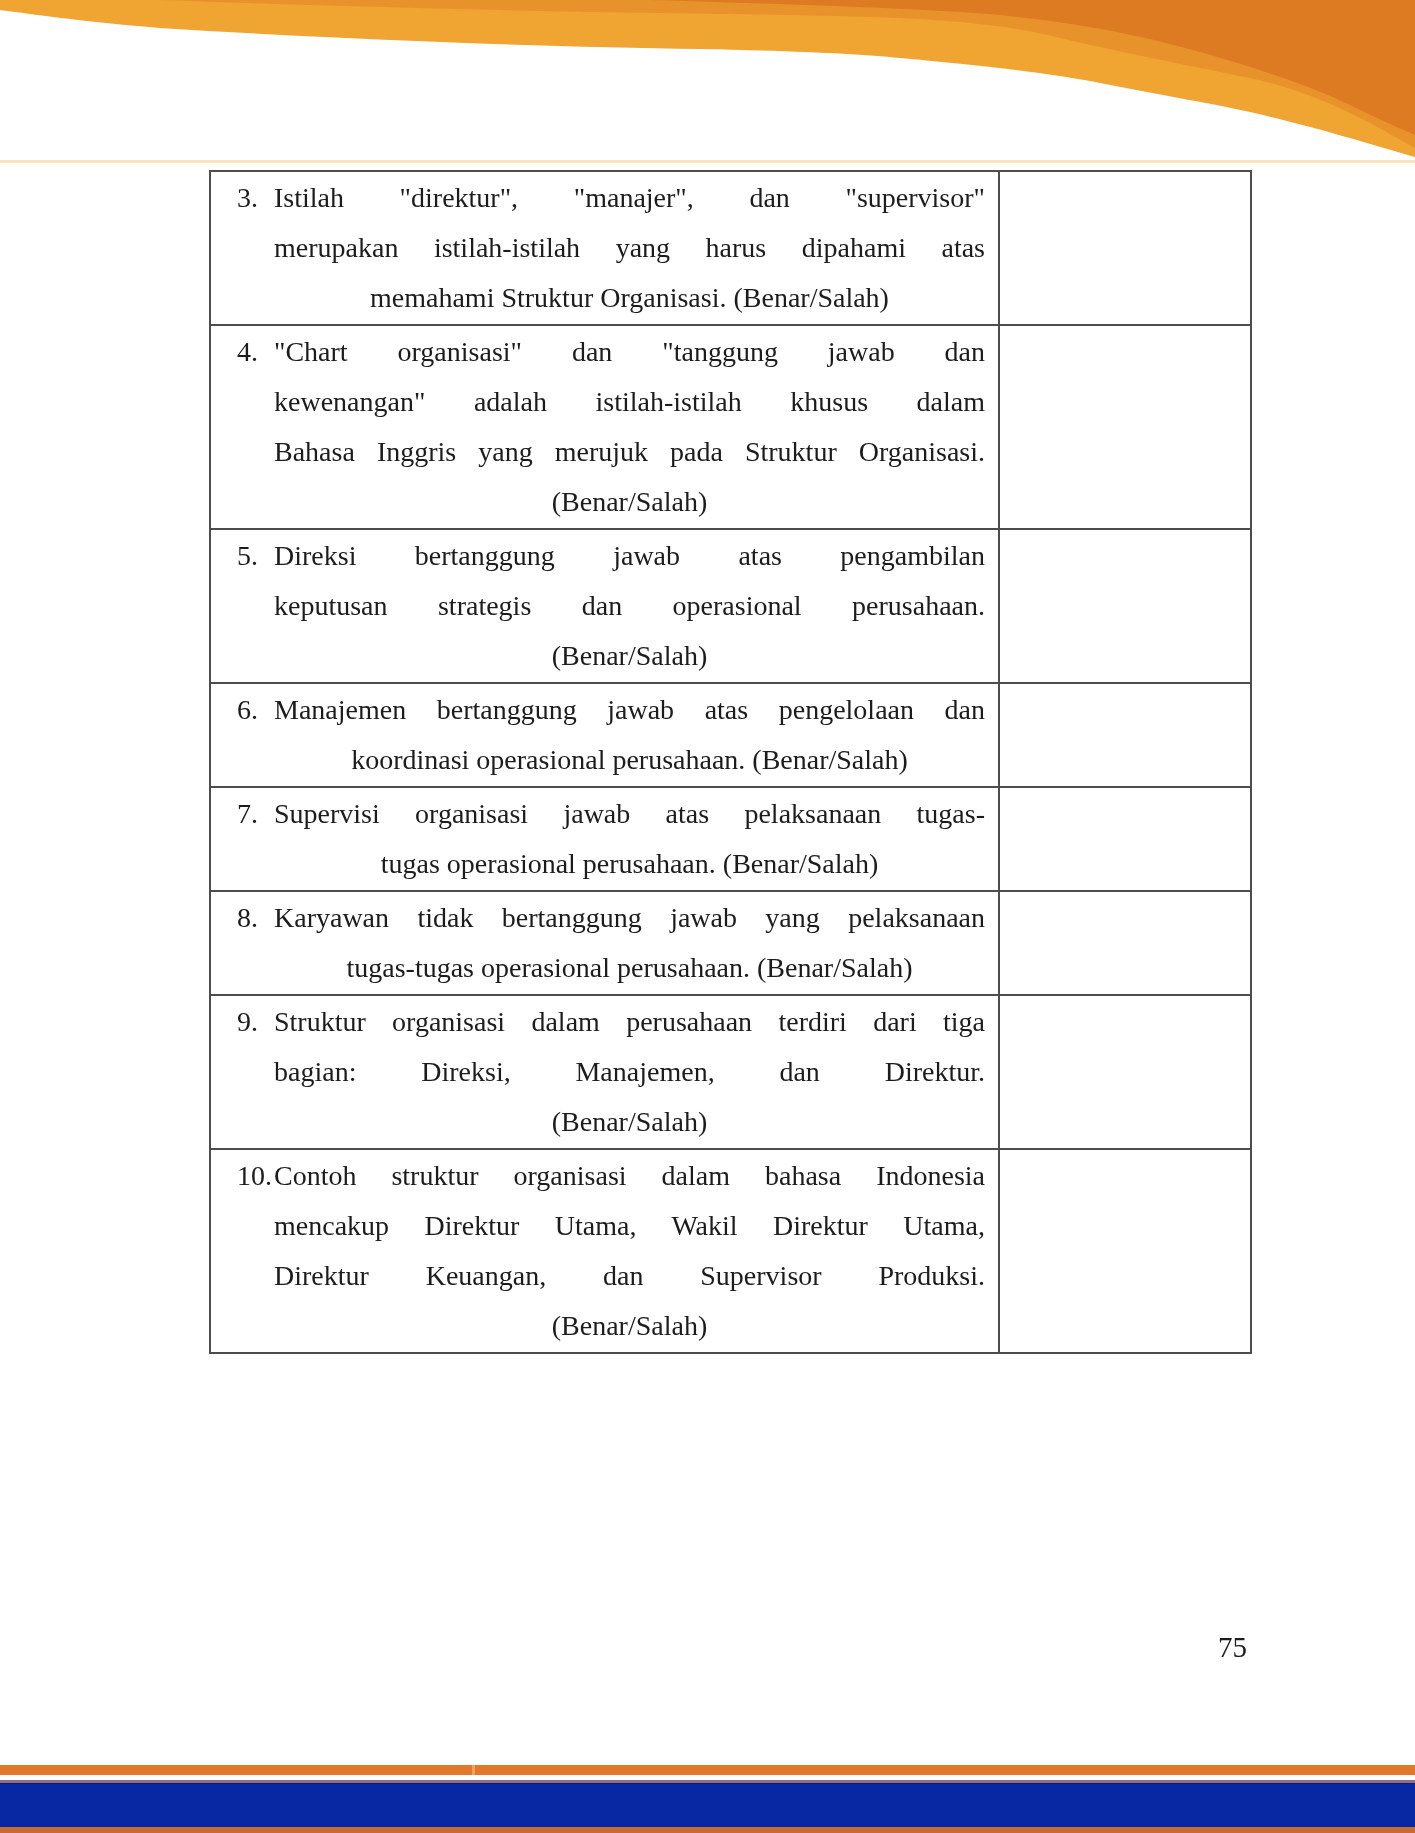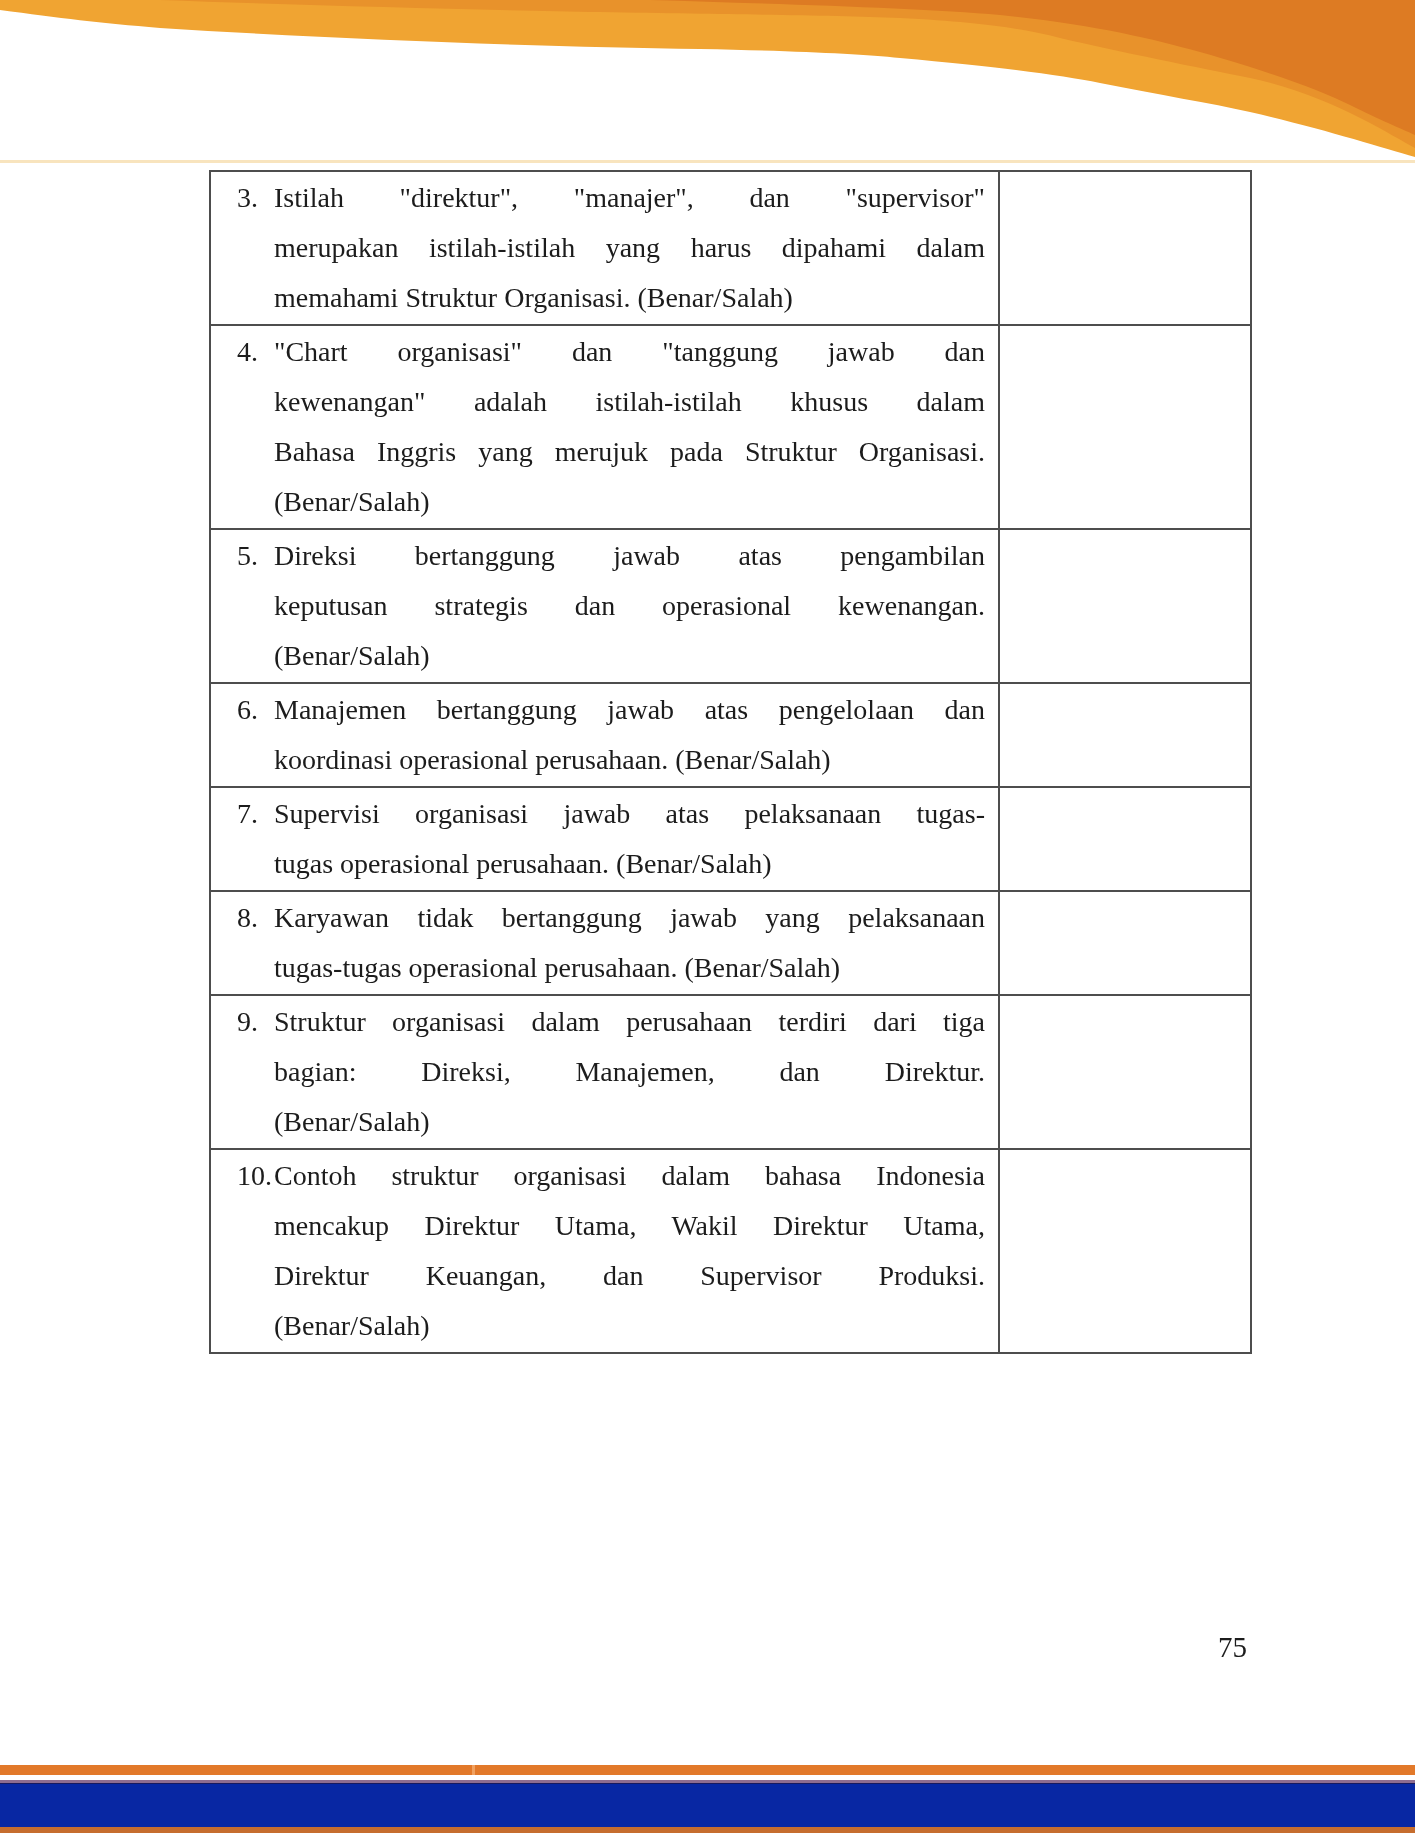--- a/index.html
+++ b/index.html
@@ -25,21 +25,21 @@
     vertical-align:top;
     background:#ffffff;
   }
   td.q-cell{padding:1px 13px 1px 0;}
   .item{display:flex;align-items:flex-start;}
   .num{
     flex:0 0 37px;margin-left:26px;
     font-size:28px;line-height:50px;white-space:nowrap;
   }
   .txt{flex:1;min-width:0;font-size:28px;line-height:50px;}
-  .line{text-align:left;text-justify:inter-word;}
+  .line{text-align:center;text-justify:inter-word;}
   .line.j{text-align:justify;text-align-last:justify;}
   td.a-cell{padding:0;}
   
   .page-number{
     position:absolute;left:1218px;top:1630px;
     width:60px;font-size:29px;line-height:34px;
   }
   
   .bar{position:absolute;left:0;width:1415px;}
   .bar-orange{top:1765px;height:10px;background:#e2792a;}
@@ -70,21 +70,21 @@
       <col style="width:789px">
       <col style="width:252px">
     </colgroup>
     <tbody id="quiz-body">
         <tr>
           <td class="q-cell">
             <div class="item">
               <div class="num">3.</div>
               <div class="txt">
                 <div class="line j">Istilah "direktur", "manajer", dan "supervisor"</div>
-                <div class="line j">merupakan istilah-istilah yang harus dipahami dalam</div>
+                <div class="line j">merupakan istilah-istilah yang harus dipahami atas</div>
                 <div class="line">memahami Struktur Organisasi. (Benar/Salah)</div>
               </div>
             </div>
           </td>
           <td class="a-cell"></td>
         </tr>
         <tr>
           <td class="q-cell">
             <div class="item">
               <div class="num">4.</div>
@@ -97,21 +97,21 @@
             </div>
           </td>
           <td class="a-cell"></td>
         </tr>
         <tr>
           <td class="q-cell">
             <div class="item">
               <div class="num">5.</div>
               <div class="txt">
                 <div class="line j">Direksi bertanggung jawab atas pengambilan</div>
-                <div class="line j">keputusan strategis dan operasional kewenangan.</div>
+                <div class="line j">keputusan strategis dan operasional perusahaan.</div>
                 <div class="line">(Benar/Salah)</div>
               </div>
             </div>
           </td>
           <td class="a-cell"></td>
         </tr>
         <tr>
           <td class="q-cell">
             <div class="item">
               <div class="num">6.</div>

